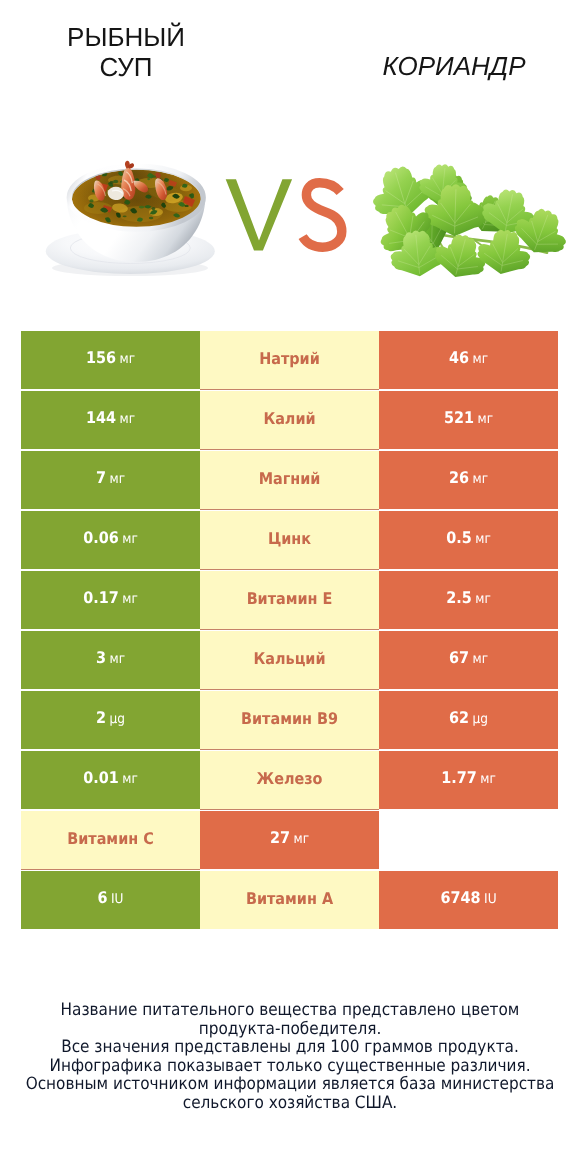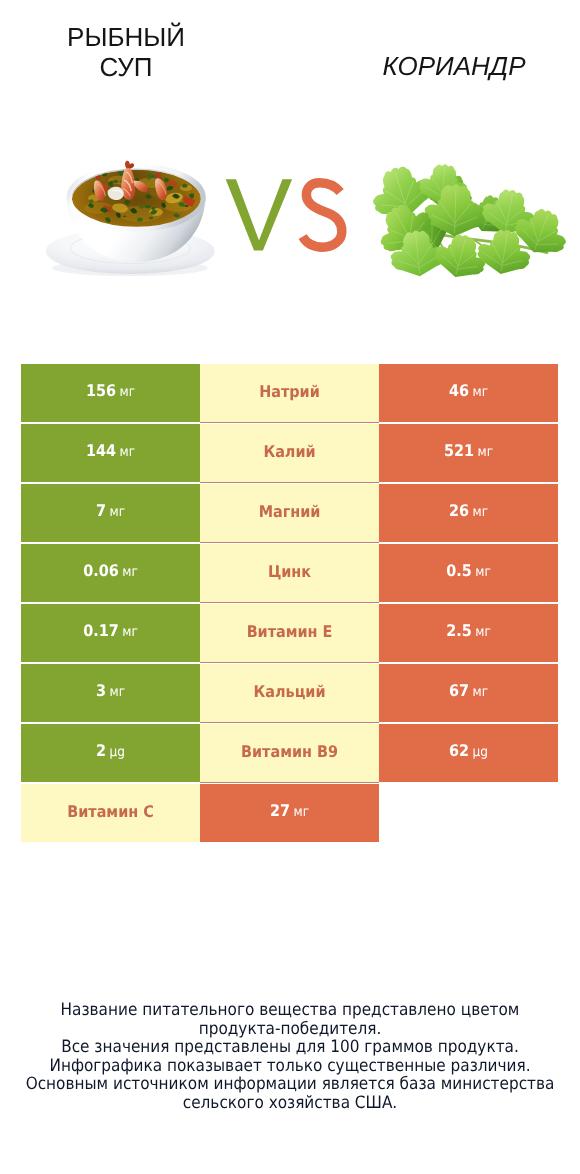--- a/index.html
+++ b/index.html
@@ -12,21 +12,21 @@
   #title-left{left:0;top:23px;width:252px;}
   #title-right{left:328px;top:52px;width:252px;font-style:italic;}
 
   
   .hero{position:absolute;left:0;top:0px;width:580px;height:300px;}
   #soup-img{position:absolute;left:0;top:0;width:580px;height:300px;overflow:visible;}
   #herb-img{position:absolute;left:0;top:0;width:580px;height:300px;overflow:visible;pointer-events:none;}
   #vs{position:absolute;left:225px;top:175px;width:130px;height:90px;}
 
   
-  .table{position:absolute;left:21px;top:364px;width:537px;text-align:center;}
+  .table{position:absolute;left:21px;top:331px;width:537px;text-align:center;}
   .row{position:relative;height:58px;margin-bottom:2px;display:flex;}
   .row:last-child{margin-bottom:0;}
   .cell{width:179px;height:58px;display:flex;align-items:center;justify-content:center;box-sizing:border-box;}
   .cell-left{background:#82a532;}
   .cell-right{background:#e06c48;}
   .cell-mid{background:#fef9c3;position:relative;}
   .cell-mid::after{content:"";position:absolute;left:0;right:0;bottom:-1px;height:1px;background:#c58268;}
   .row:last-child .cell-mid::after{display:none;}
   .val{color:#ffffff;font-size:16px;font-weight:700;white-space:nowrap;position:relative;top:-3px;}
   .val .u{font-weight:400;font-size:13.5px;margin-left:-1.5px;}
@@ -439,25 +439,47 @@
           <span class="val">2 <span class="u">µg</span></span>
         </div>
         <div class="cell cell-mid">
           <span class="lbl" style="color:#c76a4c">Витамин B9</span>
         </div>
         <div class="cell cell-right">
           <span class="val">62 <span class="u">µg</span></span>
         </div>
       </div>
       <div class="row">
+        <div class="cell cell-left">
+          <span class="val">0.01 <span class="u">мг</span></span>
+        </div>
+        <div class="cell cell-mid">
+          <span class="lbl" style="color:#c76a4c">Железо</span>
+        </div>
+        <div class="cell cell-right">
+          <span class="val">1.77 <span class="u">мг</span></span>
+        </div>
+      </div>
+      <div class="row">
         <div class="cell cell-mid">
           <span class="lbl" style="color:#c76a4c">Витамин C</span>
         </div>
         <div class="cell cell-right">
           <span class="val">27 <span class="u">мг</span></span>
+        </div>
+      </div>
+      <div class="row">
+        <div class="cell cell-left">
+          <span class="val">6 <span class="u">IU</span></span>
+        </div>
+        <div class="cell cell-mid">
+          <span class="lbl" style="color:#c76a4c">Витамин A</span>
+        </div>
+        <div class="cell cell-right">
+          <span class="val">6748 <span class="u">IU</span></span>
         </div>
       </div>
     </div>
 
   <div id="footer">Название питательного вещества представлено цветом
 продукта-победителя.
 Все значения представлены для 100 граммов продукта.
 Инфографика показывает только существенные различия.
 Основным источником информации является база министерства
 сельского хозяйства США.</div>

